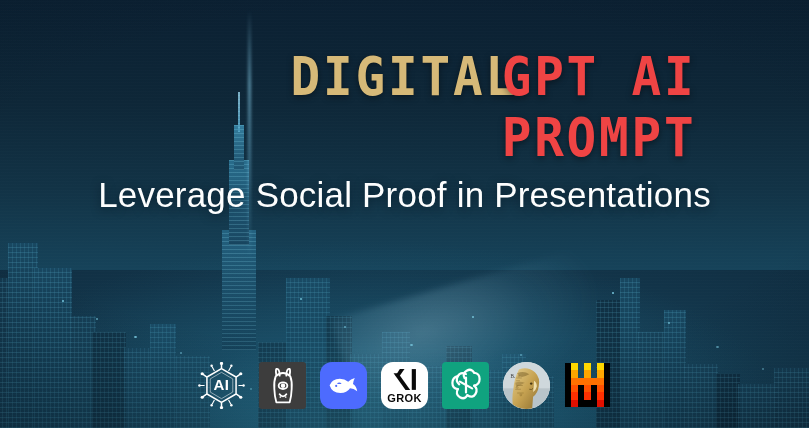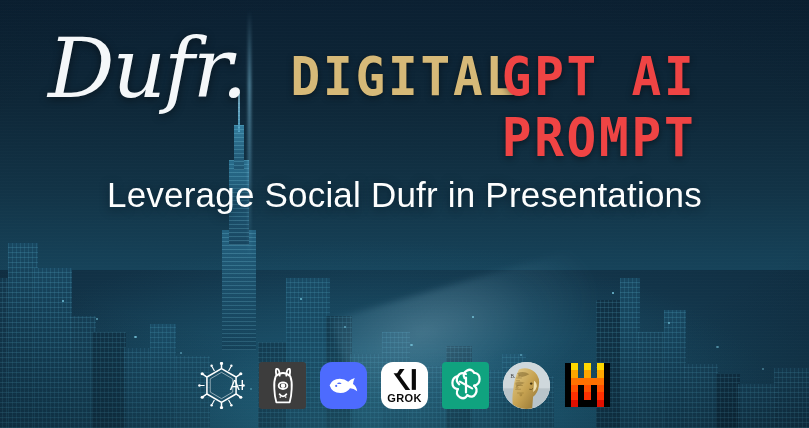--- a/index.html
+++ b/index.html
@@ -126,22 +126,22 @@
 
   .claude-txt{
     position:absolute;bottom:6px;left:0;right:0;text-align:center;
     font-family:"Liberation Serif",serif;color:#fff;font-size:11.5px;letter-spacing:.2px;
   }
   .grok-txt{
     position:absolute;bottom:5px;left:0;right:0;text-align:center;
     font-weight:700;color:#0a0a0a;font-size:11px;letter-spacing:.4px;margin-top:44px;
   }
   .ai-txt{
-    position:absolute;left:0;right:0;top:14px;text-align:right;
-    font-weight:400;color:#fff;font-size:15px;letter-spacing:.5px;
+    position:absolute;left:0;right:0;top:14px;text-align:center;
+    font-weight:700;color:#fff;font-size:15px;letter-spacing:.5px;
   }
   
   .mistral{width:45px;height:44px;display:grid;grid-template-columns:repeat(7,1fr);grid-template-rows:repeat(6,1fr);}
   .mistral span{display:block;}
   
   .robot-face{position:absolute;inset:0;}
 </style>
 </head>
 <body>
 
@@ -206,30 +206,29 @@
     <i style="left:250px;top:388px;width:2px;height:2px;opacity:.45"></i>
     <i style="left:580px;top:396px;width:2px;height:2px;opacity:.45"></i>
   </div>
 
   <div class="bg-vign"></div>
   <div class="bg-scan"></div>
 
   <div class="beam"></div>
 
   <div class="brand">
-    <div class="script">Dufr.</div>
     <div class="seg seg-gold">
       <span>DIGITAL</span>
     </div>
     <div class="seg seg-white">
       <span>GPT AI PROMPT</span>
     </div>
   </div>
 
-  <div class="headline">Leverage Social Dufr in Presentations</div>
+  <div class="headline">Leverage Social Proof in Presentations</div>
 
   <div class="logos">
 
     <div class="logo l-ai">
       <svg width="47" height="47" viewBox="0 0 100 100" aria-hidden="true">
         <g stroke="#ffffff" stroke-width="3.2" fill="none">
           <polygon points="50,14 81,32 81,68 50,86 19,68 19,32"></polygon>
           <polygon points="50,22 74,36 74,64 50,78 26,64 26,36" opacity=".55" stroke-width="2"></polygon>
           <path d="M50 14 L50 4 M81 32 L90 26 M81 68 L90 74 M50 86 L50 96 M19 68 L10 74 M19 32 L10 26"></path>
           <path d="M65 19 L70 10 M35 19 L30 10 M86 50 L96 50 M14 50 L4 50 M65 81 L70 90 M35 81 L30 90" stroke-width="2.4"></path>

